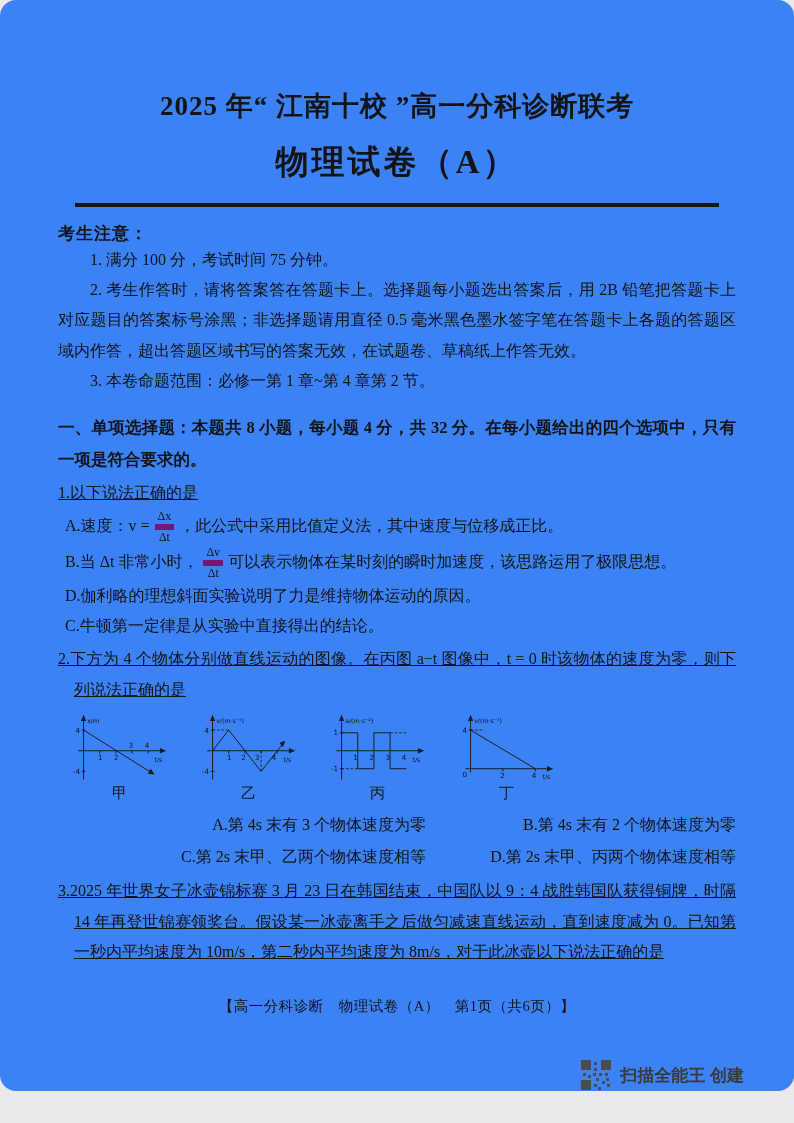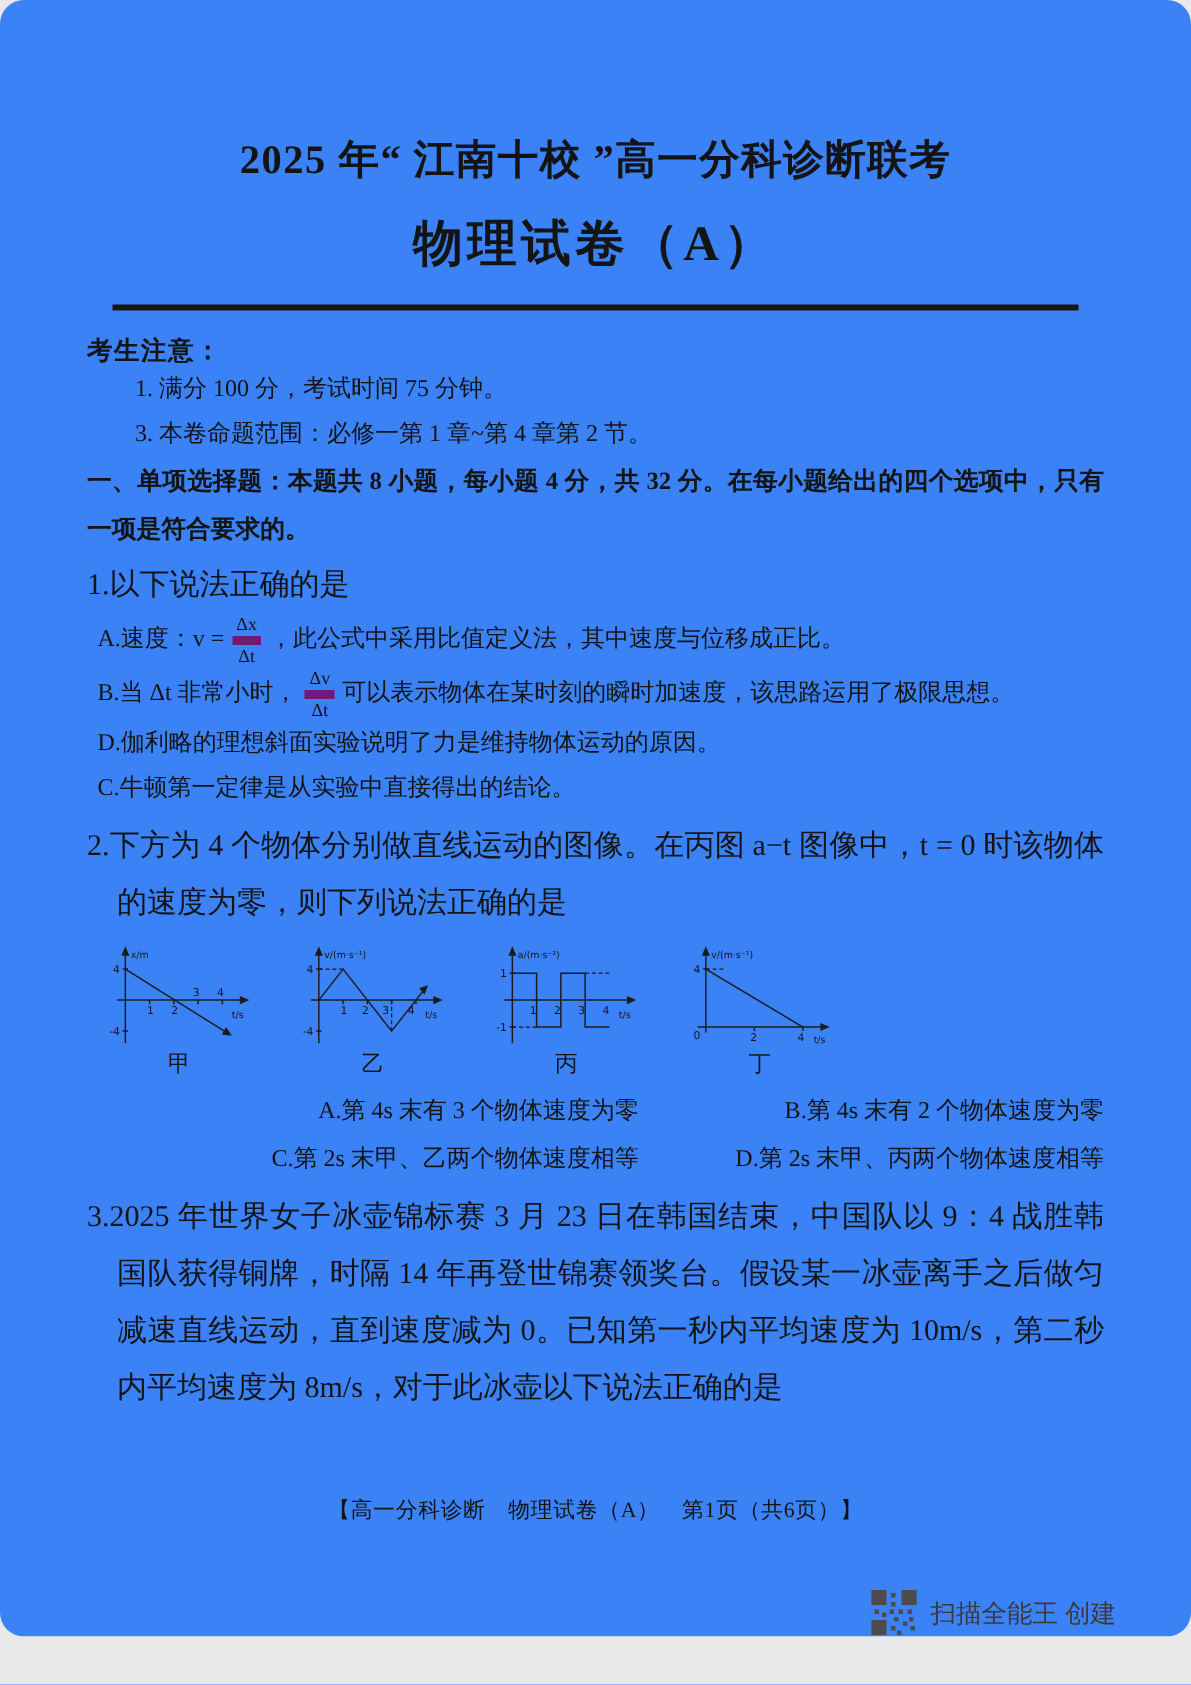--- a/index.html
+++ b/index.html
@@ -16,23 +16,23 @@
     border-radius:16px;
   }
   .title { text-align:center; font-size:27px; font-weight:bold; letter-spacing:1px; }
   .subtitle { text-align:center; font-size:33px; font-weight:bold; letter-spacing:3px; margin-top:16px; }
   .divider { height:3.5px; background:#161616; width:644px; margin:18px auto 0 auto; }
 
   .notice-heading { font-weight:bold; font-size:17px; margin-top:15px; letter-spacing:1px; }
   .note { font-size:16px; line-height:1.9; text-align:justify; }
   .indent2 { text-indent:2em; }
 
-  .section-heading { font-weight:bold; font-size:16.5px; line-height:1.9; text-align:justify; margin-top:0; }
-
-  .stem { font-size:20px; line-height:1.9; text-align:justify; margin-top:3px; }
+  .section-heading { font-weight:bold; font-size:16.5px; line-height:1.9; text-align:justify; margin-top:16px; }
+
+  .stem { font-size:16px; line-height:1.9; text-align:justify; margin-top:3px;text-decoration:underline; }
   .hang { padding-left:1em; text-indent:-1em; }
 
   .option-line { font-size:16px; line-height:1.9; padding-left:7px; }
   .frac {
     display:inline-flex; flex-direction:column; align-items:center;
     font-size:12px; line-height:1.25; vertical-align:middle; margin:0 5px;
   }
   .frac .num { border-bottom:6px solid #701a75; padding:0 3px; }
   .frac .den { padding:0 3px; }
 
@@ -45,35 +45,36 @@
   .graph svg path.arrow { fill:#1c1c1c; stroke:none; }
   .graph svg line.dash { stroke-dasharray:3 2; stroke-width:0.9; }
   .graph svg text { fill:#141414; font-size:8px; font-family:"DejaVu Sans", sans-serif; }
   .graph svg text.small { font-size:7px; }
   .graph svg text.end { text-anchor:end; }
 
   .q2-options { display:grid; grid-template-columns:52% 48%; font-size:16px; line-height:2.0; padding-left:32px; margin-top:6px;text-align:right; }
 
   .footer { position:absolute; left:0; right:0; top:997px; text-align:center; font-size:14.5px; letter-spacing:0.5px; }
 
-  .scanner { position:absolute; top:1060px; right:50px; display:flex; align-items:center; gap:9px; color:#3a3a3a; font-size:17px; font-family:"Liberation Sans", sans-serif; }
+  .scanner { position:absolute; top:1060px; right:50px; display:flex; align-items:center; gap:9px; color:#3a3a3a; font-size:17px; font-family:"Liberation Sans", sans-serif;font-weight:bold; }
   .scanner svg { width:30px; height:30px; display:block; }
   .scanner svg rect { fill:#4c4c4c; }
 </style>
 </head>
 <body>
 
 <div class="page">
 
   <div class="title">2025 年“ 江南十校 ”高一分科诊断联考</div>
   <div class="subtitle">物理试卷（A）</div>
   <div class="divider"></div>
 
   <div class="notice-heading">考生注意：</div>
   <div class="note indent2">1. 满分 100 分，考试时间 75 分钟。</div>
+  <div class="note indent2">2. 考生作答时，请将答案答在答题卡上。选择题每小题选出答案后，用 2B 铅笔把答题卡上对应题目的答案标号涂黑；非选择题请用直径 0.5 毫米黑色墨水签字笔在答题卡上各题的答题区域内作答，超出答题区域书写的答案无效，在试题卷、草稿纸上作答无效。</div>
   <div class="note indent2">3. 本卷命题范围：必修一第 1 章~第 4 章第 2 节。</div>
 
   <div class="section-heading">一、单项选择题：本题共 8 小题，每小题 4 分，共 32 分。在每小题给出的四个选项中，只有一项是符合要求的。</div>
 
   <div class="stem">1.以下说法正确的是</div>
 
   <div class="option-line">
     <span>A.速度：v =</span><span class="frac">
         <span class="num">Δx</span>
         <span class="den">Δt</span>

